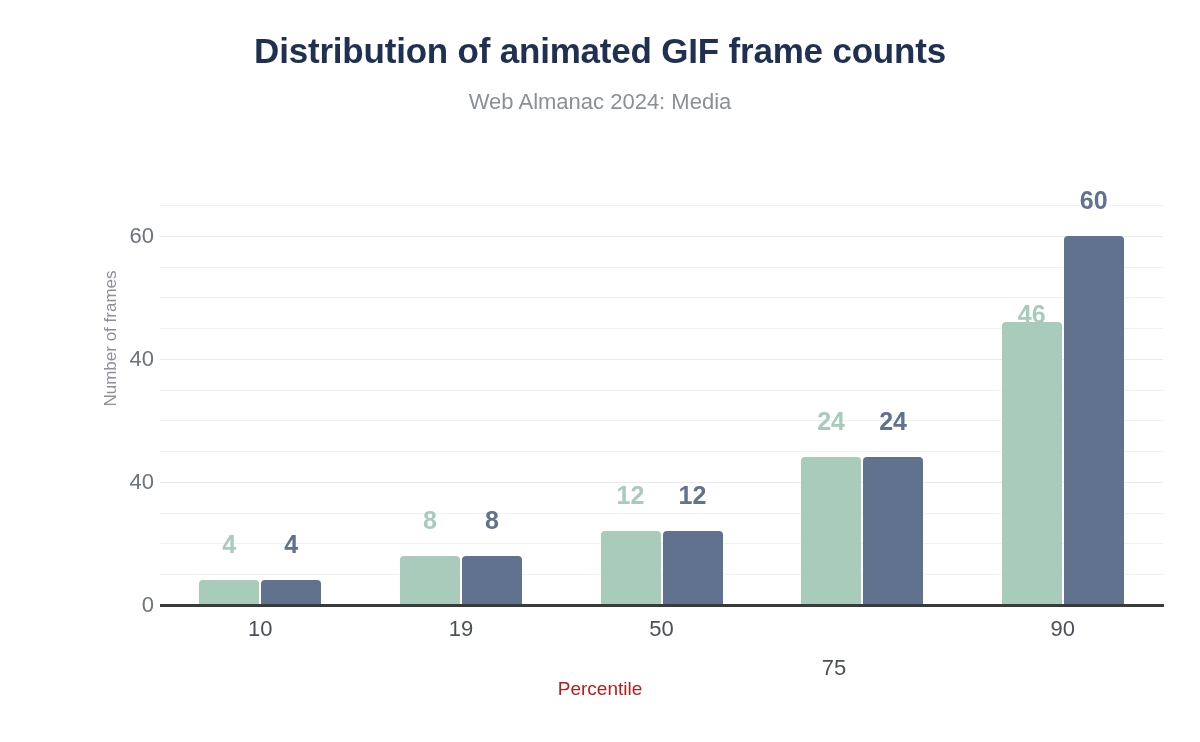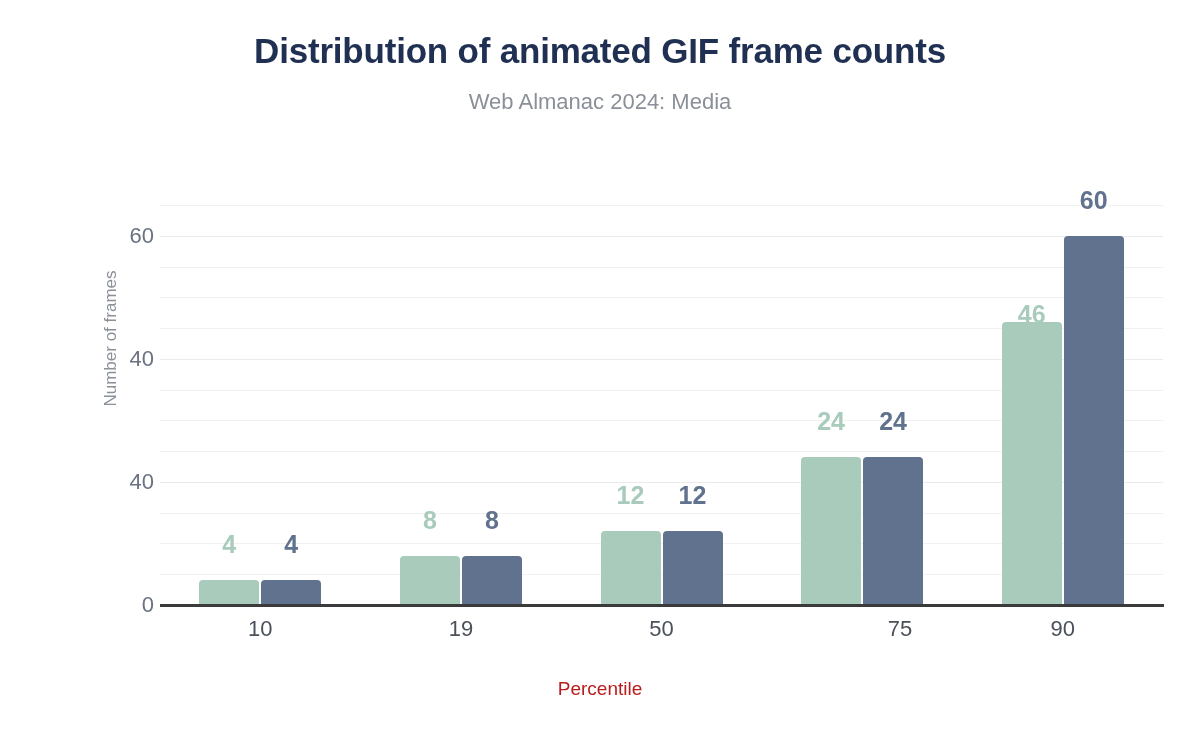--- a/index.html
+++ b/index.html
@@ -212,18 +212,18 @@
   <div id="y-tick-layer">
       <div class="y-tick-label" style="top: 594px;">0</div>
       <div class="y-tick-label" style="top: 470.923px;">40</div>
       <div class="y-tick-label" style="top: 347.846px;">40</div>
       <div class="y-tick-label" style="top: 224.769px;">60</div>
     </div>
   <div id="x-tick-layer">
       <div class="x-tick-label" style="left: 200.3px; width: 120px;">10</div>
       <div class="x-tick-label" style="left: 400.9px; width: 120px;">19</div>
       <div class="x-tick-label" style="left: 601.5px; width: 120px;">50</div>
-      <div class="x-tick-label" style="left: 840px; width: 120px;">75</div>
+      <div class="x-tick-label" style="left: 774px; width: 120px; margin-top: 39px;">75</div>
       <div class="x-tick-label" style="left: 1002.7px; width: 120px;">90</div>
     </div>
 
   <div class="x-axis-title">Percentile</div>
 </div>
 
 </body></html>

